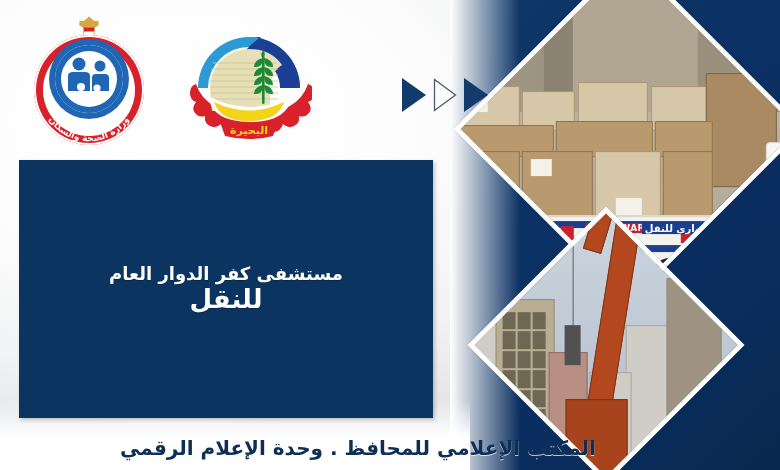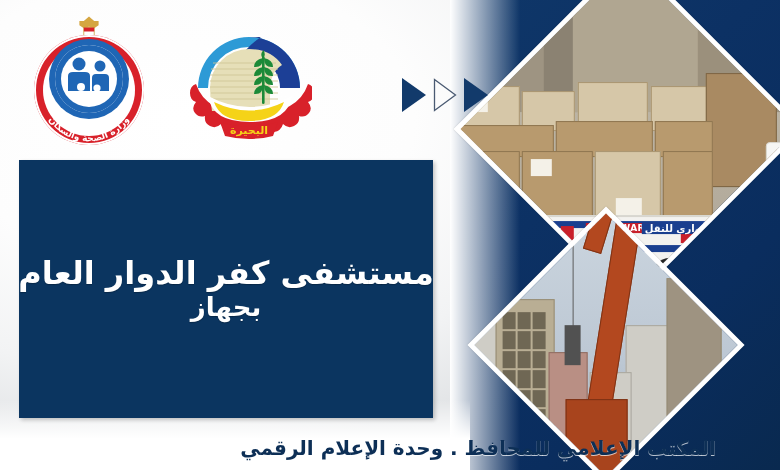--- a/index.html
+++ b/index.html
@@ -227,30 +227,31 @@
     color: #ffffff;
     font-weight: 700;
     text-align: center;
     direction: rtl;
     line-height: 1.12;
     font-size: 26px;
     white-space: nowrap;
     text-shadow: 0 1px 1px rgba(0,0,0,.25);
   }
   .hl-line.sz1 { font-size: 27px; }
-  .hl-line.sz2 { font-size: 32px; }
+  .hl-line.sz2 { font-size: 18px; }
   .hl-line.sz3 { font-size: 26px; }
   .hl-line.sz4 { font-size: 26px; }
   .hl-line.sz5 { font-size: 25px; }
 
   
   #footer {
     position: absolute;
     left: 0; bottom: 10px;
     width: 716px;
+    text-align: center;
     direction: rtl;
   }
   #footer .ftxt {
     color: #0d2f56;
     font-weight: 700;
     font-size: 20px;
     letter-spacing: 0;
     text-shadow: 0 1px 0 rgba(255,255,255,.7);
   }
 </style>
@@ -445,20 +446,20 @@
     <div class="tri-outline">
       <svg viewBox="0 0 24 34" width="24" height="34">
         <path d="M1.5 1.5 L22.5 17 L1.5 32.5 Z" fill="none" stroke="#4a5a72" stroke-width="1.3"></path>
       </svg>
     </div>
     <div class="tri"></div>
   </div>
 
   <div id="headline-panel">
     <div class="hl-line sz2">مستشفى كفر الدوار العام</div>
-    <div class="hl-line sz4">بجهاز</div>
+    <div class="hl-line sz4">للنقل</div>
   </div>
 
   <div id="footer">
     <span class="ftxt">المكتب الإعلامي للمحافظ . وحدة الإعلام الرقمي</span>
   </div>
 
 </div>
 
 </body></html>

